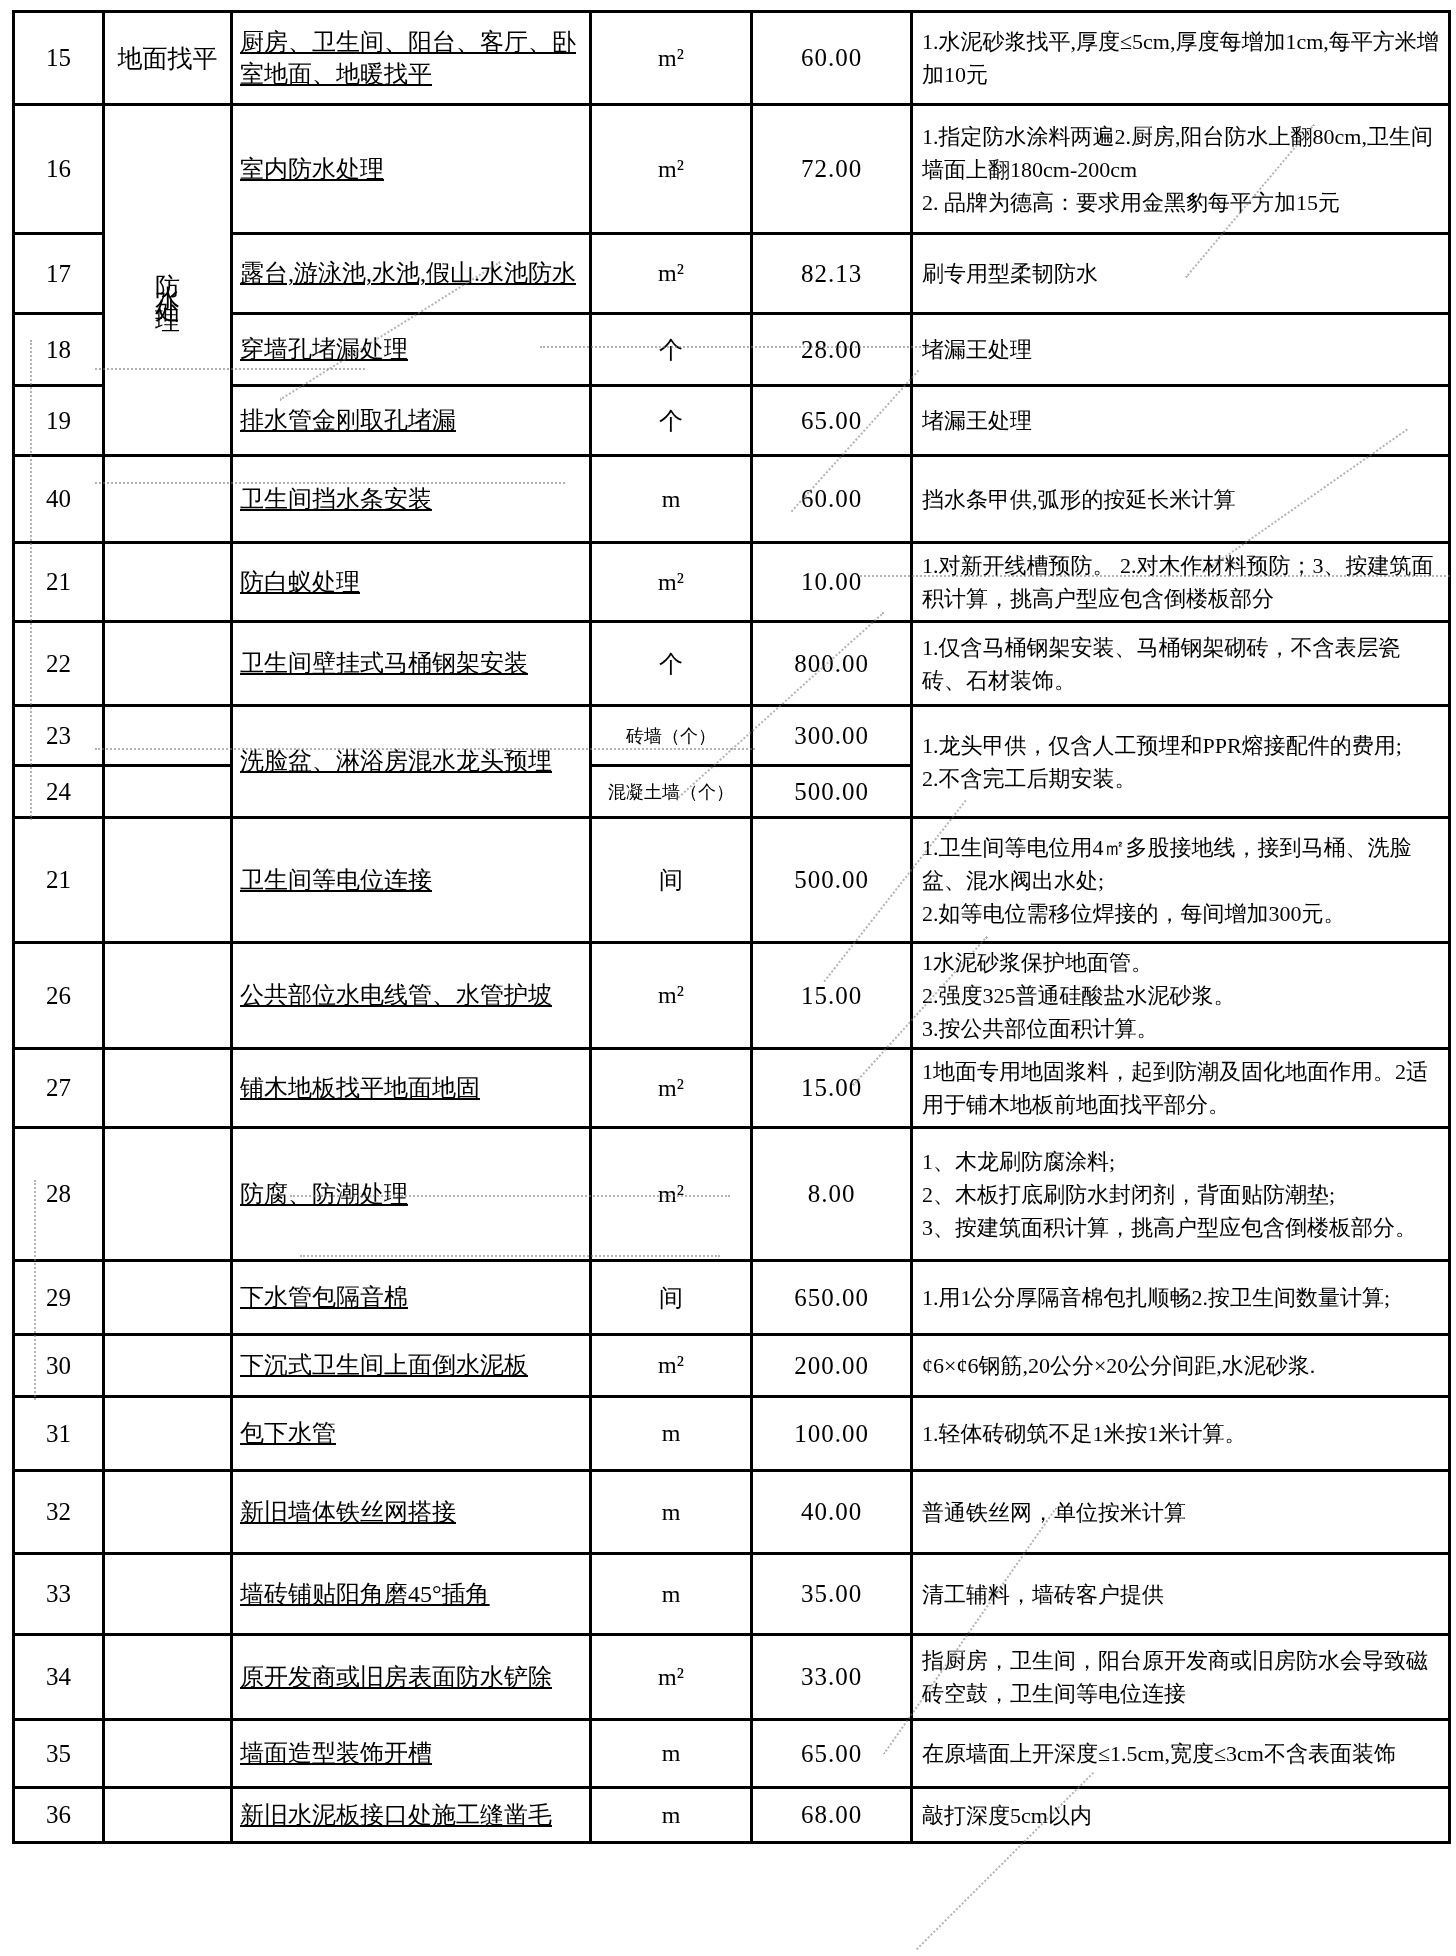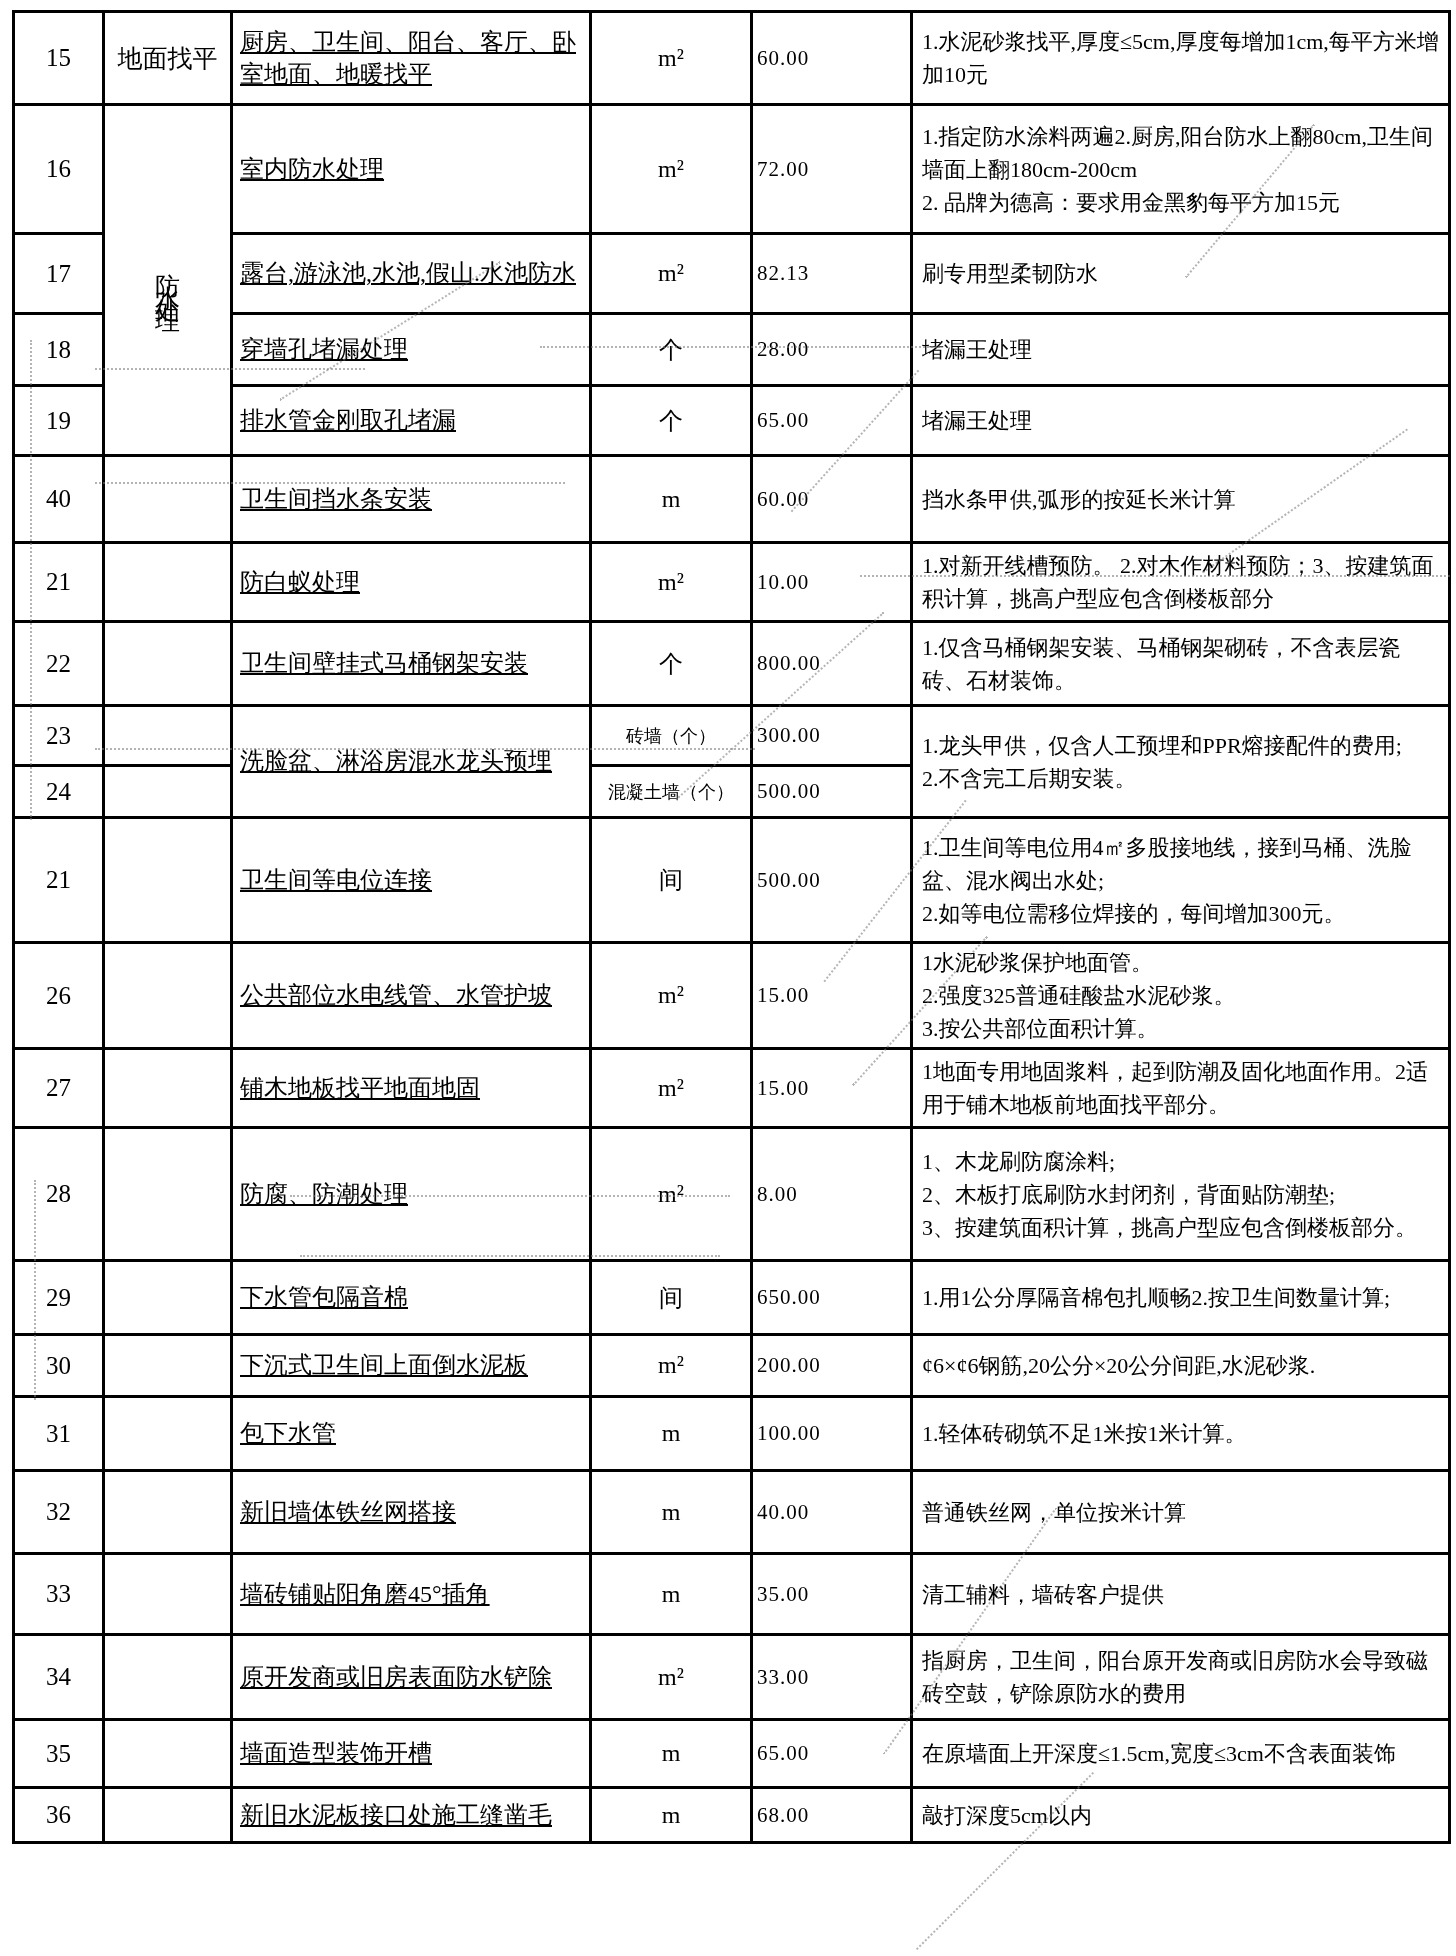--- a/index.html
+++ b/index.html
@@ -21,21 +21,21 @@
   }
   .c-no{ text-align:center; font-size:25px; }
   .c-cat{ text-align:center; font-size:25px; }
   .c-cat .vtxt{
     writing-mode:vertical-rl; text-orientation:upright;
     letter-spacing:12px; display:inline-block; line-height:1;
   }
   .c-item{ text-align:left; font-size:24px; line-height:1.35; padding-left:7px;text-decoration:underline; }
   .c-unit{ text-align:center; font-size:24px; }
   .c-unit.small{ font-size:18px; padding:0; }
-  .c-price{ font-size:21px; letter-spacing:1px; }
+  .c-price{ text-align:center; font-size:25px; letter-spacing:1px; }
   .c-note{
     text-align:left; font-size:22px; line-height:1.5;
     padding-left:9px; white-space:pre-line;
   }
   
   .art{
     position:absolute; pointer-events:none; opacity:.55;
     border-top:2px dotted #777;
   }
   .art.v{ border-top:none; border-left:2px dotted #777; }
@@ -207,21 +207,21 @@
           <td class="c-unit">m</td>
           <td class="c-price">35.00</td>
           <td class="c-note">清工辅料，墙砖客户提供</td>
         </tr>
         <tr style="height: 85px;">
           <td class="c-no">34</td>
           <td class="c-cat"></td>
           <td class="c-item">原开发商或旧房表面防水铲除</td>
           <td class="c-unit">m²</td>
           <td class="c-price">33.00</td>
-          <td class="c-note">指厨房，卫生间，阳台原开发商或旧房防水会导致磁砖空鼓，铲除原防水的费用</td>
+          <td class="c-note">指厨房，卫生间，阳台原开发商或旧房防水会导致磁砖空鼓，卫生间等电位连接</td>
         </tr>
         <tr style="height: 68px;">
           <td class="c-no">35</td>
           <td class="c-cat"></td>
           <td class="c-item">墙面造型装饰开槽</td>
           <td class="c-unit">m</td>
           <td class="c-price">65.00</td>
           <td class="c-note">在原墙面上开深度≤1.5cm,宽度≤3cm不含表面装饰</td>
         </tr>
         <tr style="height: 55px;">

